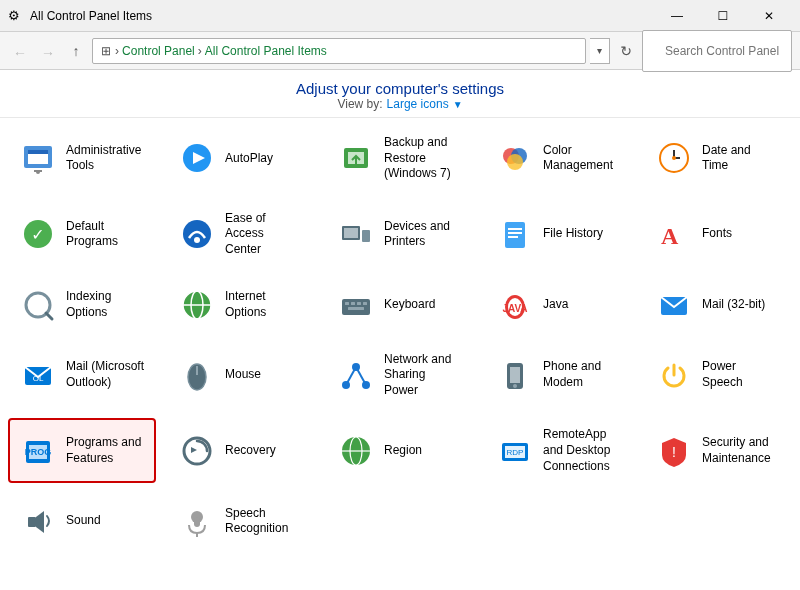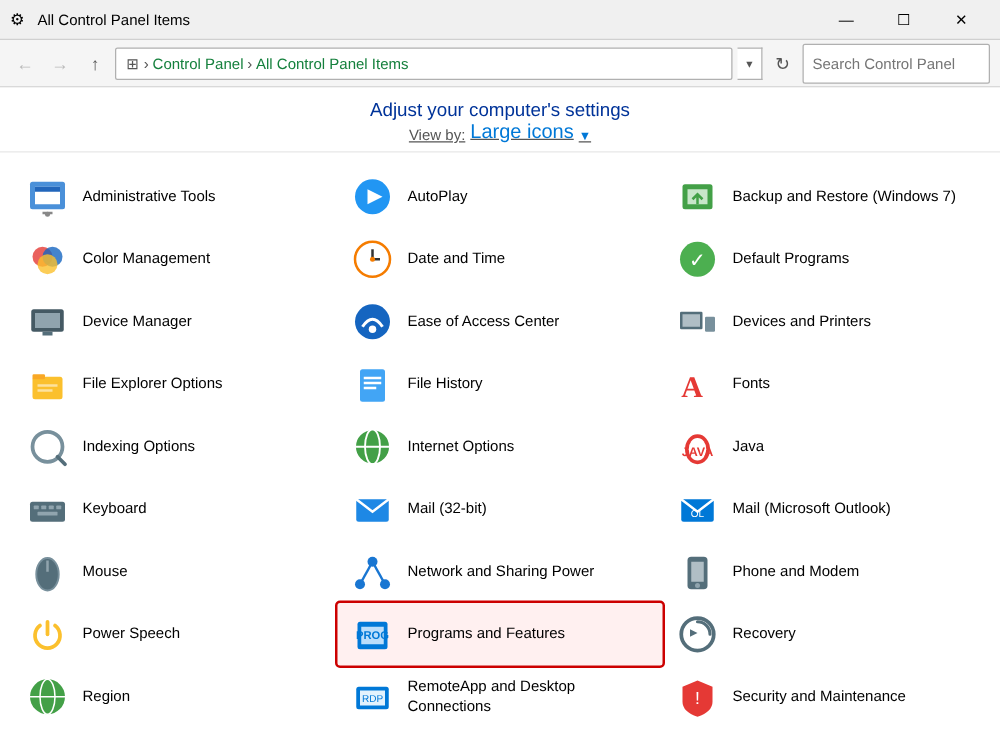--- a/index.html
+++ b/index.html
@@ -95,27 +95,27 @@
       display: flex; align-items: center; justify-content: center;
       cursor: pointer;
       border: none;
       background: transparent;
       color: #555;
       font-size: 14px;
       border-radius: 2px;
     }
     .search-box {
       width: 150px;
-      height: 32px;
+      height: 42px;
       border: 1px solid #b0b0b0;
       display: flex;
       align-items: center;
       background: #fff;
       border-radius: 2px;
-      padding: 0 7px;
+      padding: 0 22px;
       gap: 4px;
     }
     .search-box input {
       border: none;
       outline: none;
       font-size: 12px;
       flex: 1;
       background: transparent;
       color: #999;
     }
@@ -137,45 +137,44 @@
       border-bottom: 1px solid #e8e8e8;
       flex-direction: column;
     }
     .adjust-title {
       font-size: 15px;
       color: #003399;
       font-weight: normal;
     }
     .view-by {
       display: flex;
-      align-items: flex-end;
+      align-items: center;
       gap: 4px;
       font-size: 12px;
       color: #555;
-      text-decoration: underline;
     }
     .view-by-value {
       color: #0078d7;
       cursor: pointer;
-      font-size: 16px;
+      font-size: 12px;
     }
     .view-dropdown-arrow {
       color: #0078d7;
       font-size: 10px;
       cursor: pointer;
     }
 
     
     .items-container {
       flex: 1;
       overflow-y: scroll;
       padding: 10px 10px;
       display: grid;
-      grid-template-columns: repeat(3, 1fr);
-      gap: 0;
+      grid-template-columns: repeat(5, 1fr);
+      gap: 15px;
       align-content: start;
     }
     .items-container::-webkit-scrollbar {
       width: 14px;
     }
     .items-container::-webkit-scrollbar-track {
       background: #f0f0f0;
     }
     .items-container::-webkit-scrollbar-thumb {
       background: #c0c0c0;
@@ -309,57 +308,36 @@
           <svg width="36" height="36" viewBox="0 0 36 36">
             <circle cx="18" cy="18" r="14" fill="#4caf50"></circle>
             <text x="18" y="24" text-anchor="middle" font-size="16" fill="#fff">✓</text>
           </svg>
         </div>
         <span class="item-label">Default Programs</span>
       </div>
       <div class="control-item">
         <div class="item-icon">
           <svg width="36" height="36" viewBox="0 0 36 36">
-            <rect x="5" y="8" width="26" height="18" rx="2" fill="#455a64"></rect>
-            <rect x="8" y="11" width="20" height="12" fill="#90a4ae"></rect>
-            <rect x="14" y="26" width="8" height="3" fill="#546e7a"></rect>
-          </svg>
-        </div>
-        <span class="item-label">Device Manager</span>
-      </div>
-      <div class="control-item">
-        <div class="item-icon">
-          <svg width="36" height="36" viewBox="0 0 36 36">
             <circle cx="18" cy="18" r="14" fill="#1565c0"></circle>
             <path d="M10 22 Q18 10 26 22" stroke="#fff" stroke-width="2.5" fill="none"></path>
             <circle cx="18" cy="24" r="3" fill="#fff"></circle>
           </svg>
         </div>
         <span class="item-label">Ease of Access Center</span>
       </div>
       <div class="control-item">
         <div class="item-icon">
           <svg width="36" height="36" viewBox="0 0 36 36">
             <rect x="4" y="10" width="18" height="14" rx="1" fill="#546e7a"></rect>
             <rect x="6" y="12" width="14" height="10" fill="#b0bec5"></rect>
             <rect x="24" y="14" width="8" height="12" rx="1" fill="#78909c"></rect>
           </svg>
         </div>
         <span class="item-label">Devices and Printers</span>
-      </div>
-      <div class="control-item">
-        <div class="item-icon">
-          <svg width="36" height="36" viewBox="0 0 36 36">
-            <rect x="6" y="12" width="24" height="18" rx="2" fill="#fbc02d"></rect>
-            <rect x="6" y="10" width="10" height="4" rx="1" fill="#f9a825"></rect>
-            <rect x="10" y="18" width="16" height="2" fill="#fff8"></rect>
-            <rect x="10" y="22" width="12" height="2" fill="#fff8"></rect>
-          </svg>
-        </div>
-        <span class="item-label">File Explorer Options</span>
       </div>
       <div class="control-item">
         <div class="item-icon">
           <svg width="36" height="36" viewBox="0 0 36 36">
             <rect x="8" y="6" width="20" height="26" rx="2" fill="#42a5f5"></rect>
             <rect x="11" y="12" width="14" height="2" fill="#fff"></rect>
             <rect x="11" y="16" width="14" height="2" fill="#fff"></rect>
             <rect x="11" y="20" width="10" height="2" fill="#fff"></rect>
           </svg>
         </div>
@@ -385,47 +363,47 @@
       <div class="control-item">
         <div class="item-icon">
           <svg width="36" height="36" viewBox="0 0 36 36">
             <circle cx="18" cy="18" r="14" fill="#43a047"></circle>
             <ellipse cx="18" cy="18" rx="6" ry="14" fill="none" stroke="#fff" stroke-width="1.5"></ellipse>
             <line x1="4" y1="18" x2="32" y2="18" stroke="#fff" stroke-width="1.5"></line>
             <circle cx="18" cy="18" r="14" fill="none" stroke="#fff" stroke-width="1.5"></circle>
           </svg>
         </div>
         <span class="item-label">Internet Options</span>
-      </div>
-      <div class="control-item">
-        <div class="item-icon">
-          <svg width="36" height="36" viewBox="0 0 36 36">
-            <ellipse cx="18" cy="20" rx="10" ry="12" fill="#e53935"></ellipse>
-            <ellipse cx="18" cy="20" rx="7" ry="9" fill="#fff"></ellipse>
-            <text x="18" y="25" text-anchor="middle" font-size="10" font-weight="bold" fill="#e53935">JAVA</text>
-          </svg>
-        </div>
-        <span class="item-label">Java</span>
       </div>
       <div class="control-item">
         <div class="item-icon">
           <svg width="36" height="36" viewBox="0 0 36 36">
             <rect x="4" y="12" width="28" height="16" rx="2" fill="#546e7a"></rect>
             <rect x="7" y="15" width="4" height="3" rx="0.5" fill="#90a4ae"></rect>
             <rect x="13" y="15" width="4" height="3" rx="0.5" fill="#90a4ae"></rect>
             <rect x="19" y="15" width="4" height="3" rx="0.5" fill="#90a4ae"></rect>
             <rect x="25" y="15" width="4" height="3" rx="0.5" fill="#90a4ae"></rect>
             <rect x="10" y="20" width="16" height="3" rx="0.5" fill="#90a4ae"></rect>
           </svg>
         </div>
         <span class="item-label">Keyboard</span>
       </div>
       <div class="control-item">
         <div class="item-icon">
           <svg width="36" height="36" viewBox="0 0 36 36">
+            <ellipse cx="18" cy="20" rx="10" ry="12" fill="#e53935"></ellipse>
+            <ellipse cx="18" cy="20" rx="7" ry="9" fill="#fff"></ellipse>
+            <text x="18" y="25" text-anchor="middle" font-size="10" font-weight="bold" fill="#e53935">JAVA</text>
+          </svg>
+        </div>
+        <span class="item-label">Java</span>
+      </div>
+      <div class="control-item">
+        <div class="item-icon">
+          <svg width="36" height="36" viewBox="0 0 36 36">
             <rect x="5" y="10" width="26" height="18" rx="2" fill="#1e88e5"></rect>
             <polyline points="5,10 18,20 31,10" stroke="#fff" stroke-width="2" fill="none"></polyline>
           </svg>
         </div>
         <span class="item-label">Mail (32-bit)</span>
       </div>
       <div class="control-item">
         <div class="item-icon">
           <svg width="36" height="36" viewBox="0 0 36 36">
             <rect x="5" y="10" width="26" height="18" rx="2" fill="#0078d7"></rect>

